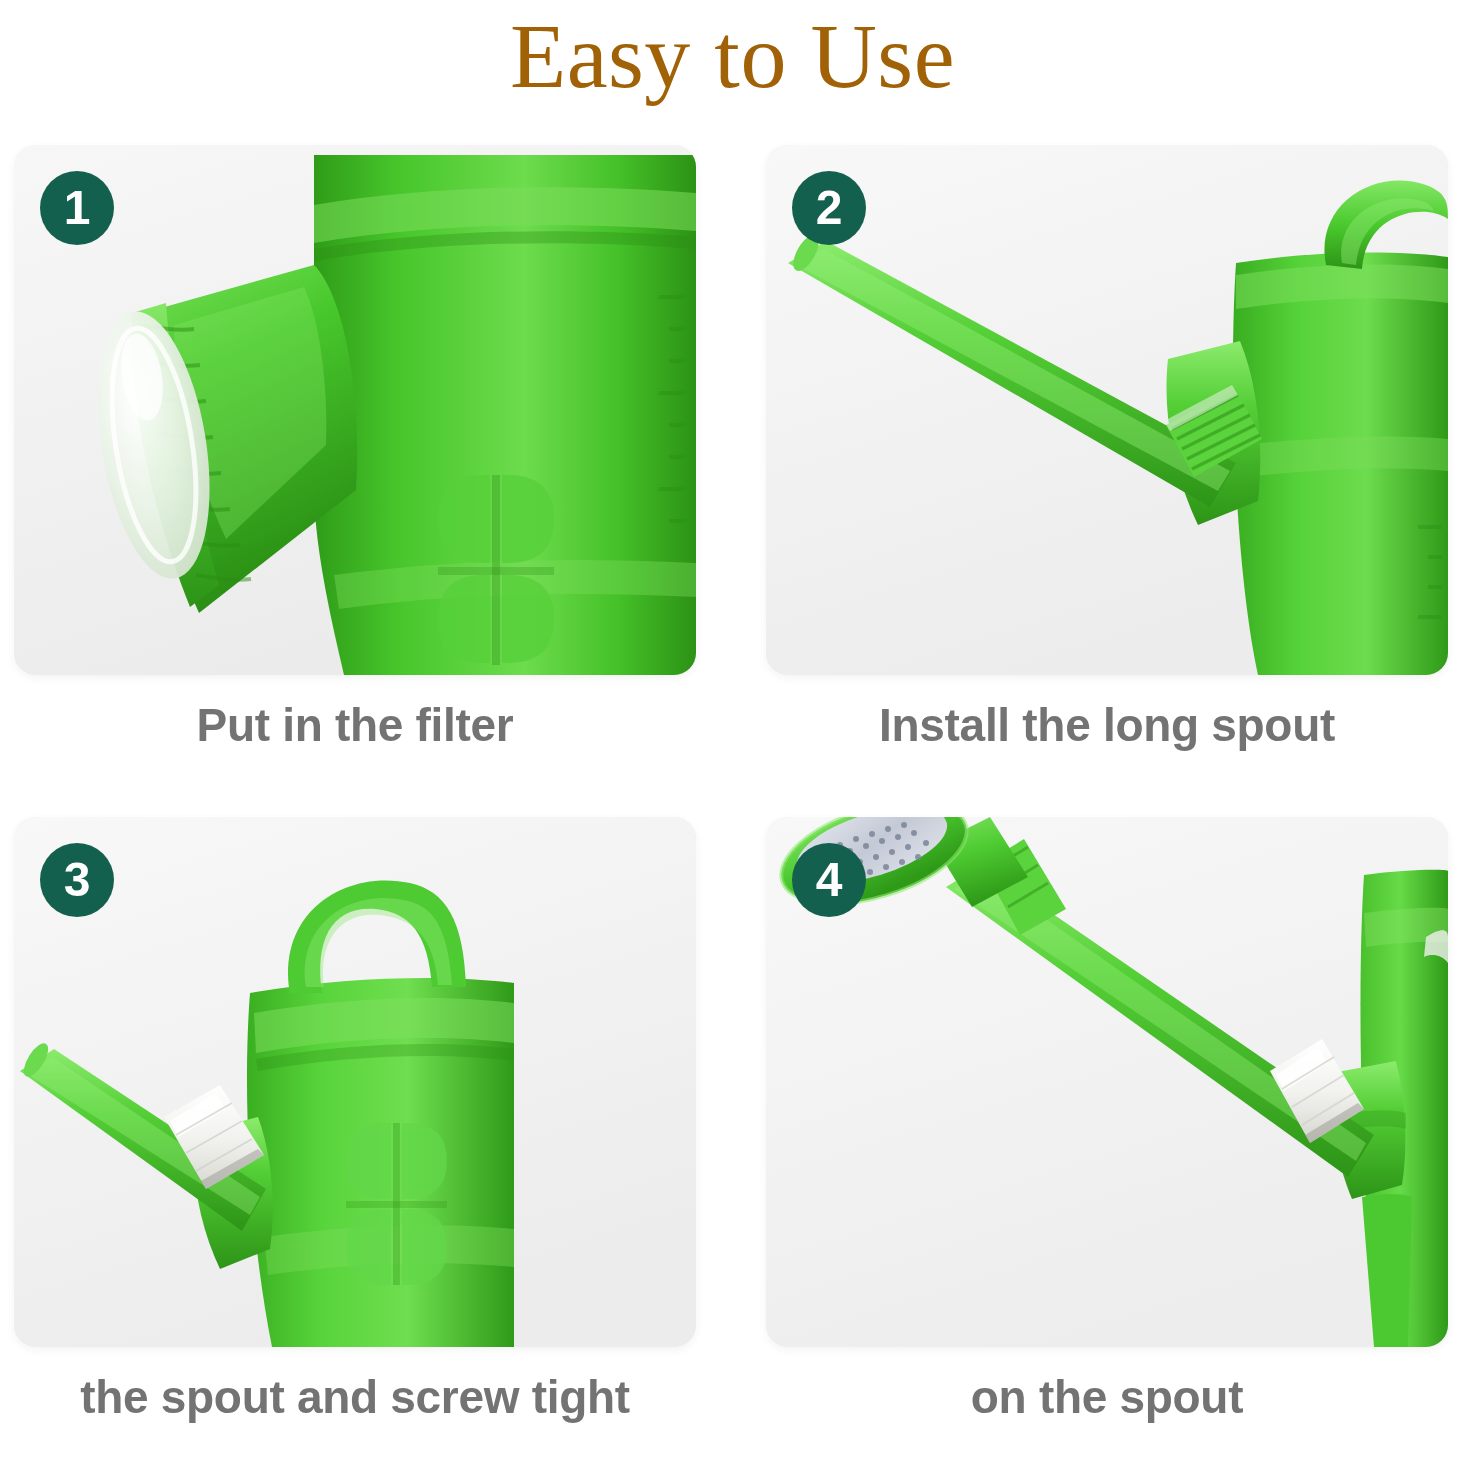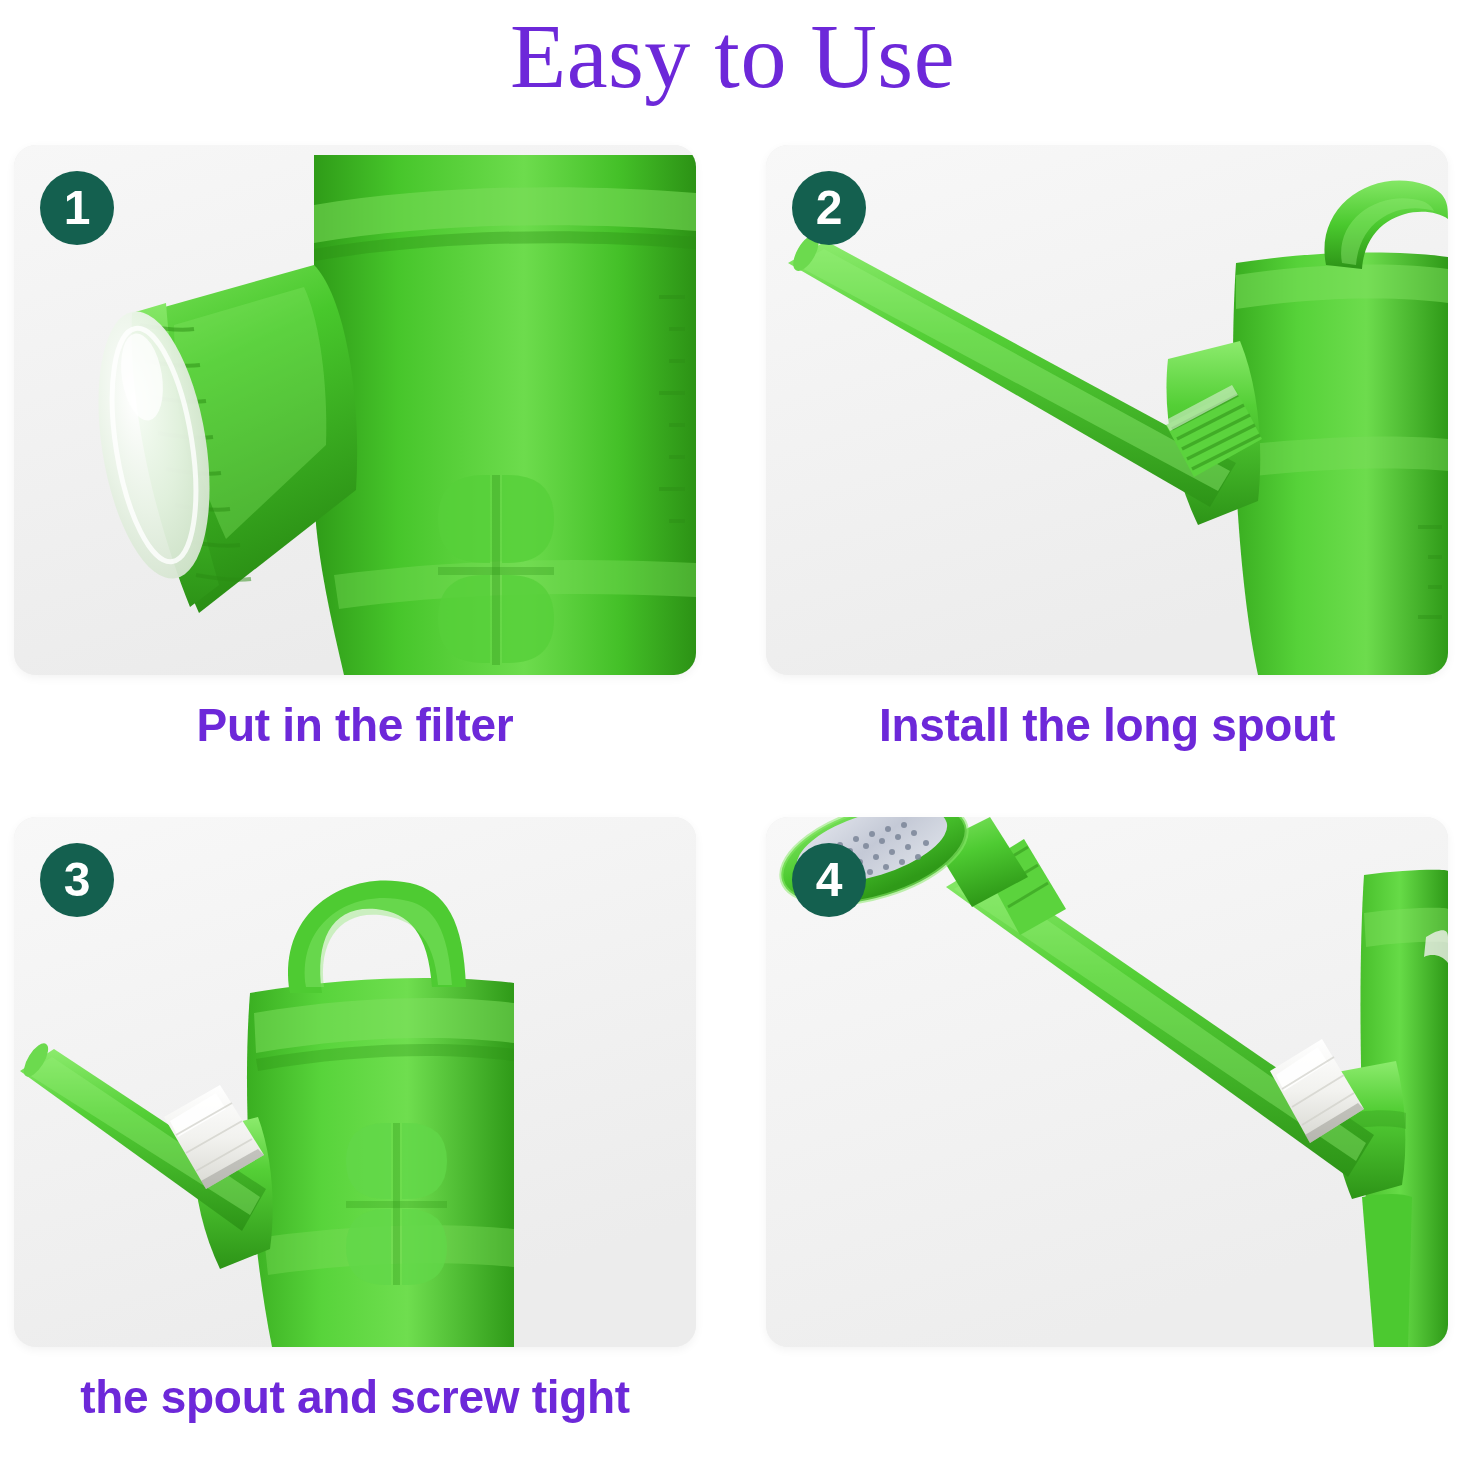--- a/index.html
+++ b/index.html
@@ -24,21 +24,21 @@
   .title {
     position: absolute;
     top: 2px;
     left: 0;
     width: 1465px;
     text-align: center;
     font-family: "Liberation Serif", serif;
     font-size: 92px;
     line-height: 108px;
     font-weight: 400;
-    color: #6d28d9;
+    color: #a16207;
     letter-spacing: 0.5px;
   }
 
   
   .grid {
     position: absolute;
     top: 140px;
     left: 0;
     width: 1465px;
     height: 1340px;
@@ -75,21 +75,21 @@
     font-weight: 700;
     line-height: 74px;
     text-align: center;
     z-index: 5;
     font-family: "Liberation Sans", sans-serif;
   }
 
   .caption {
     margin-top: 22px;
     text-align: center;
-    color: #6d28d9;
+    color: #737373;
     font-size: 46px;
     font-weight: 700;
     line-height: 56px;
     letter-spacing: -0.3px;
   }
   .caption .l2 { display: block; }
 </style>
 </head>
 <body>
 
@@ -441,17 +441,18 @@
               <circle cx="44" cy="40" r="3"></circle>
                 <circle cx="160" cy="26" r="3"></circle>
             </g>
 
             <ellipse cx="108" cy="36" rx="96" ry="44" transform="rotate(-17 108 36)" fill="none" stroke="#8ce96e" stroke-width="4" opacity="0.55"></ellipse>
           </g>
         </svg>
         <div class="badge">4</div>
       </div>
       <div class="caption">
+        <span class="l2">on the spout</span>
       </div>
     </div>
 
   </div>
 </div>
 
 </body></html>

